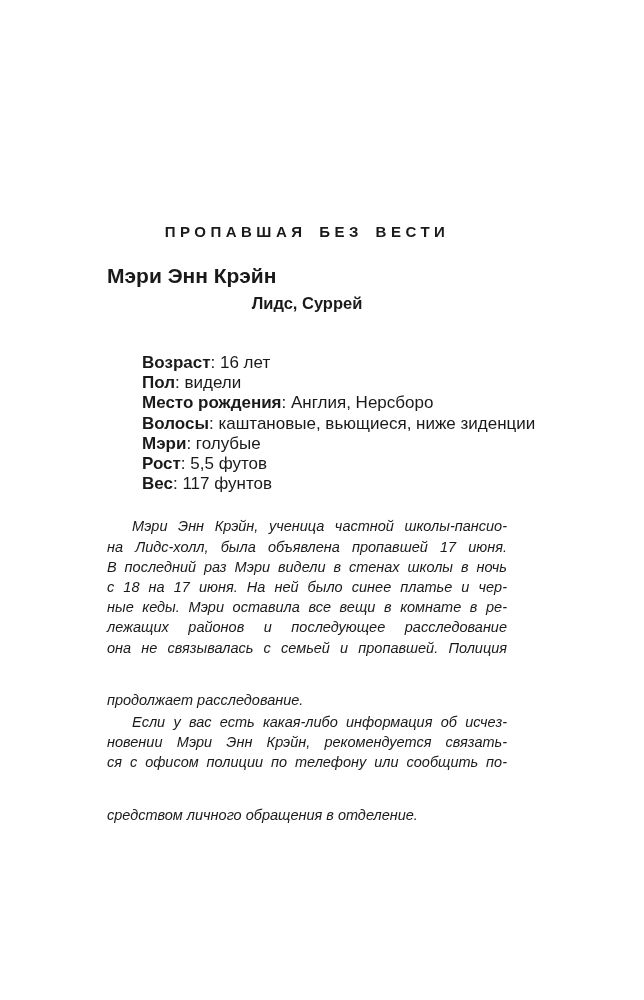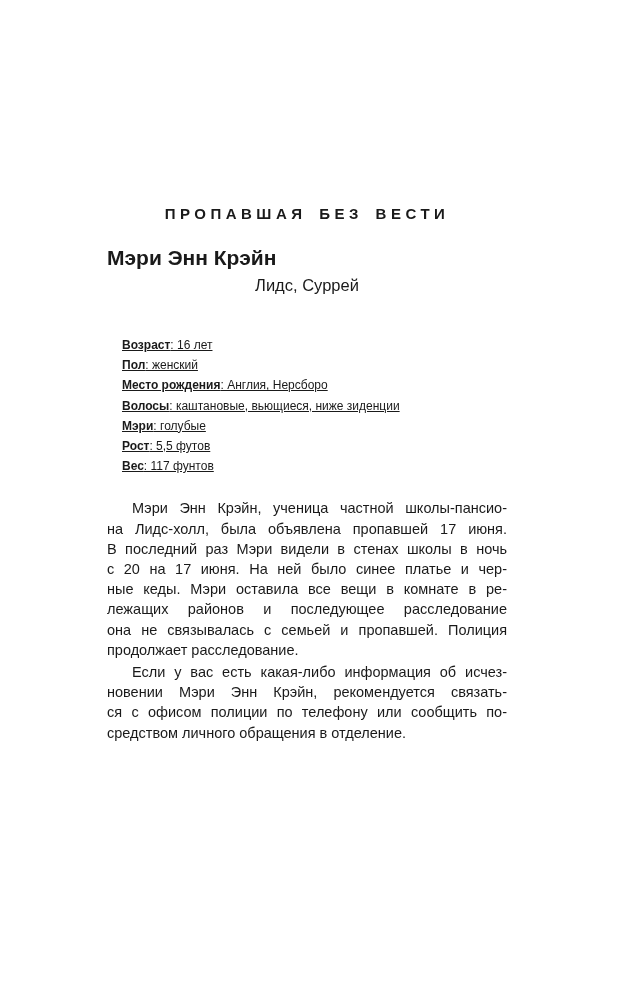--- a/index.html
+++ b/index.html
@@ -12,21 +12,21 @@
     background: #ffffff;
     position: relative;
     overflow: hidden;
     font-family: "Liberation Sans", sans-serif;
     color: #1a1a1a;
     -webkit-font-smoothing: antialiased;
   }
   .page-block {
     position: absolute;
     left: 107px;
-    top: 206px;
+    top: 224px;
     width: 400px;
   }
   .kicker {
     font-size: 15px;
     line-height: 15px;
     font-weight: 700;
     letter-spacing: 4.5px;
     word-spacing: 4px;
     text-align: center;
     white-space: nowrap;
@@ -34,73 +34,74 @@
   .title {
     font-size: 21px;
     line-height: 22px;
     font-weight: 700;
     text-align: left;
     margin-top: 26px;
   }
   .subtitle {
     font-size: 16.5px;
     line-height: 17px;
-    font-weight: 400;
+    font-weight: 700;
     text-align: center;
     margin-top: 8px;
   }
   .attrs {
     margin-top: 41px;
-    margin-left: 15px;
-    font-size: 12px;
+    margin-left: 35px;
+    font-size: 17px;
     line-height: 20.2px;
-    text-decoration: underline;
   }
   .attr-row { white-space: nowrap; }
   .attr-label { font-weight: 700; }
   .paragraph {
     font-size: 14.5px;
     line-height: 20.2px;
   }
   .paragraph.first { margin-top: 22px; }
   .paragraph.second { margin-top: 2px; }
   .line {
     text-align: justify;
     text-align-last: justify;
+    font-style: italic;
   }
   .line.indent { padding-left: 25px; }
   .line.last {
     text-align: center;
     text-align-last: left;
+    margin-top: 32px;
   }
 </style>
 </head>
 <body>
 
 <div class="page-block">
   <div class="kicker">ПРОПАВШАЯ БЕЗ ВЕСТИ</div>
   <div class="title">Мэри Энн Крэйн</div>
   <div class="subtitle">Лидс, Суррей</div>
 
   <div class="attrs">
       <div class="attr-row"><span class="attr-label">Возраст</span><span>: 16 лет</span></div>
-      <div class="attr-row"><span class="attr-label">Пол</span><span>: женский</span></div>
+      <div class="attr-row"><span class="attr-label">Пол</span><span>: видели</span></div>
       <div class="attr-row"><span class="attr-label">Место рождения</span><span>: Англия, Нерсборо</span></div>
       <div class="attr-row"><span class="attr-label">Волосы</span><span>: каштановые, вьющиеся, ниже зиденции</span></div>
       <div class="attr-row"><span class="attr-label">Мэри</span><span>: голубые</span></div>
       <div class="attr-row"><span class="attr-label">Рост</span><span>: 5,5 футов</span></div>
       <div class="attr-row"><span class="attr-label">Вес</span><span>: 117 фунтов</span></div>
     </div>
 
   <div id="paragraphs-root">
       <div class="paragraph first">
         <div class="line indent">Мэри Энн Крэйн, ученица частной школы-пансио-</div>
         <div class="line">на Лидс-холл, была объявлена пропавшей 17 июня.</div>
         <div class="line">В последний раз Мэри видели в стенах школы в ночь</div>
-        <div class="line">с 20 на 17 июня. На ней было синее платье и чер-</div>
+        <div class="line">с 18 на 17 июня. На ней было синее платье и чер-</div>
         <div class="line">ные кеды. Мэри оставила все вещи в комнате в ре-</div>
         <div class="line">лежащих районов и последующее расследование</div>
         <div class="line">она не связывалась с семьей и пропавшей. Полиция</div>
         <div class="line last">продолжает расследование.</div>
       </div>
       <div class="paragraph second">
         <div class="line indent">Если у вас есть какая-либо информация об исчез-</div>
         <div class="line">новении Мэри Энн Крэйн, рекомендуется связать-</div>
         <div class="line">ся с офисом полиции по телефону или сообщить по-</div>
         <div class="line last">средством личного обращения в отделение.</div>

